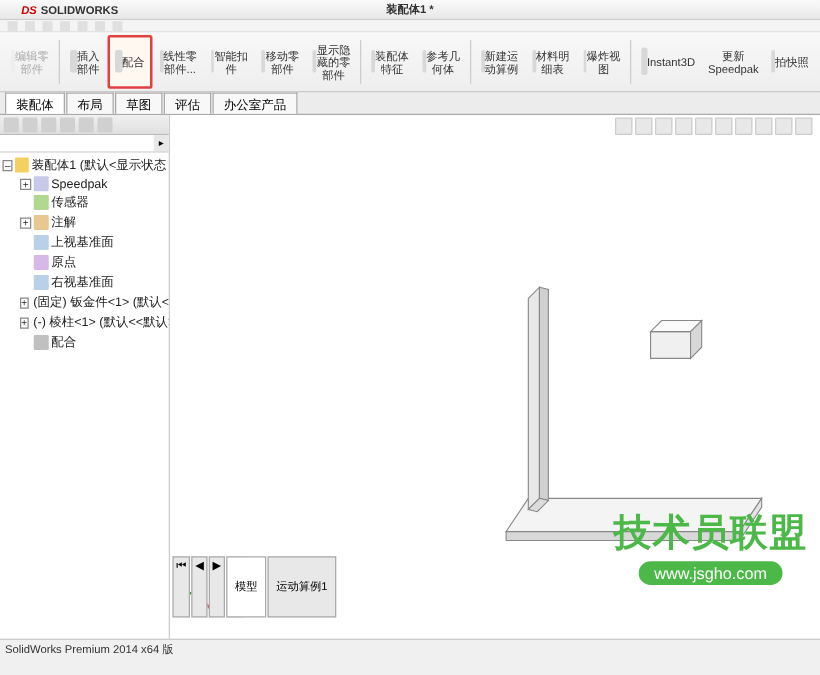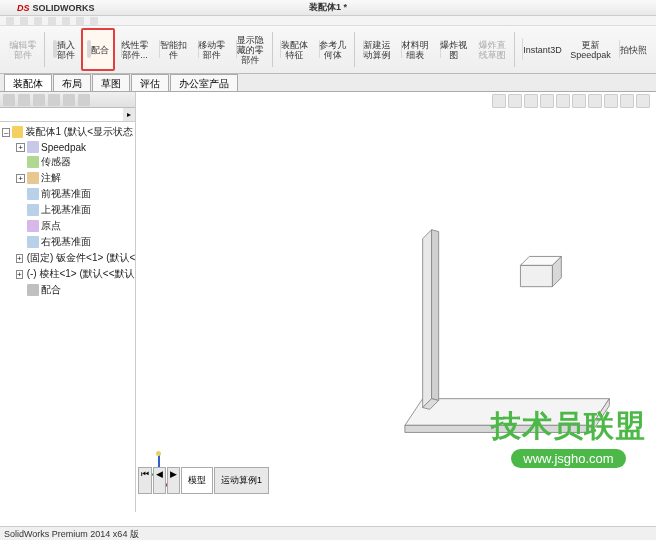--- a/index.html
+++ b/index.html
@@ -42,23 +42,23 @@
 .nicon.plane { background: #b8d0e8; }
 .nicon.orig { background: #d8b8e8; }
 .nicon.part { background: #e8e090; }
 .nicon.partw { background: #f0e0a0; }
 .nicon.mate { background: #c0c0c0; }
 .viewport { flex: 1; position: relative; background: #fff; }
 .viewtb { position: absolute; top: 2px; right: 6px; display: flex; gap: 2px; }
 .viewtb .vti { width: 14px; height: 14px; background: #e8e8e8; border: 1px solid #ccc; border-radius: 1px; cursor: pointer; }
 .model3d { position: absolute; top: 40px; left: 0; right: 0; bottom: 60px; }
 .modeltabs { position: absolute; bottom: 18px; left: 2px; display: flex; gap: 1px; }
-.mtab { padding: 6px 6px; font-size: 9px; background: #e8e8e8; border: 1px solid #aaa; cursor: pointer; }
+.mtab { padding: 17px 6px; font-size: 9px; background: #e8e8e8; border: 1px solid #aaa; cursor: pointer; }
 .mtab.active { background: #fff; }
-.statusbar { position: absolute; bottom: 0; left: 0; right: 0; height: 14px; background: #f0f0f0; border-top: 1px solid #ccc; font-size: 9px; padding: 1px 4px; color: #333; }
+.statusbar { position: absolute; bottom: 0; left: 0; right: 0; height: 29px; background: #f0f0f0; border-top: 1px solid #ccc; font-size: 9px; padding: 1px 4px; color: #333; }
 .triad { position: absolute; bottom: 58px; left: 22px; }
 .triad .axis { position: absolute; width: 2px; height: 24px; transform-origin: bottom center; }
 .triad .axis.z { background: #3060d0; transform: rotate(0deg); }
 .triad .axis.y { background: #30a030; transform: rotate(-95deg); height: 20px; }
 .triad .axis.x { background: #d03030; transform: rotate(140deg); height: 22px; }
 .triad .origin { position: absolute; bottom: -2px; left: -2px; width: 5px; height: 5px; background: #e8d060; border-radius: 50%; }
 .watermark { position: absolute; bottom: 44px; right: 10px; text-align: center; }
 .watermark .wmtxt { font-size: 30px; font-weight: bold; color: #4cb848; letter-spacing: 1px; }
 .watermark .wmurl { display:inline-block; background: #4cb848; color: #fff; font-size: 13px; padding: 2px 12px; border-radius: 10px; margin-top: 2px; }
 svg.geom { width: 100%; height: 100%; }
@@ -126,24 +126,20 @@
       <div class="rlabel">新建运<br>动算例</div>
     </div>
     <div class="rbtn">
       <div class="ricon"></div>
       <div class="rlabel">材料明<br>细表</div>
     </div>
     <div class="rbtn">
       <div class="ricon"></div>
       <div class="rlabel">爆炸视<br>图</div>
     </div>
-    <div class="rbtn disabled">
-      <div class="ricon"></div>
-      <div class="rlabel">爆炸直<br>线草图</div>
-    </div>
     <div class="rsep"></div>
     <div class="rbtn">
       <div class="ricon big"></div>
       <div class="rlabel">Instant3D</div>
     </div>
     <div class="rbtn">
       <div class="ricon"></div>
       <div class="rlabel">更新<br>Speedpak</div>
     </div>
     <div class="rbtn">
@@ -187,25 +183,20 @@
         </div>
         <div class="node indent1">
           <span style="width: 11px; display: inline-block;"></span>
           <span class="nicon sens"></span>
           <span>传感器</span>
         </div>
         <div class="node indent1">
           <span class="exp">+</span>
           <span class="nicon annot"></span>
           <span>注解</span>
-        </div>
-        <div class="node indent1">
-          <span style="width: 11px; display: inline-block;"></span>
-          <span class="nicon plane"></span>
-          <span>前视基准面</span>
         </div>
         <div class="node indent1">
           <span style="width: 11px; display: inline-block;"></span>
           <span class="nicon plane"></span>
           <span>上视基准面</span>
         </div>
         <div class="node indent1">
           <span style="width: 11px; display: inline-block;"></span>
           <span class="nicon orig"></span>
           <span>原点</span>

